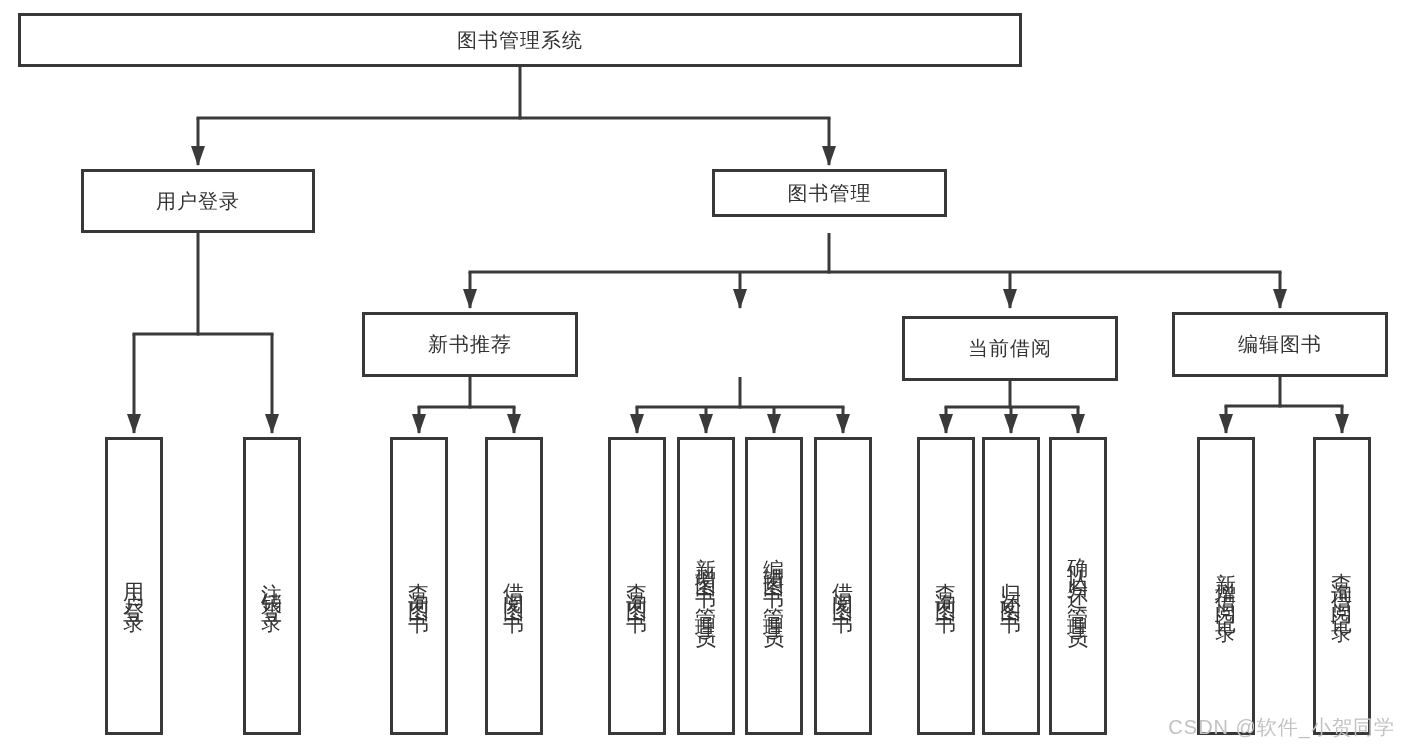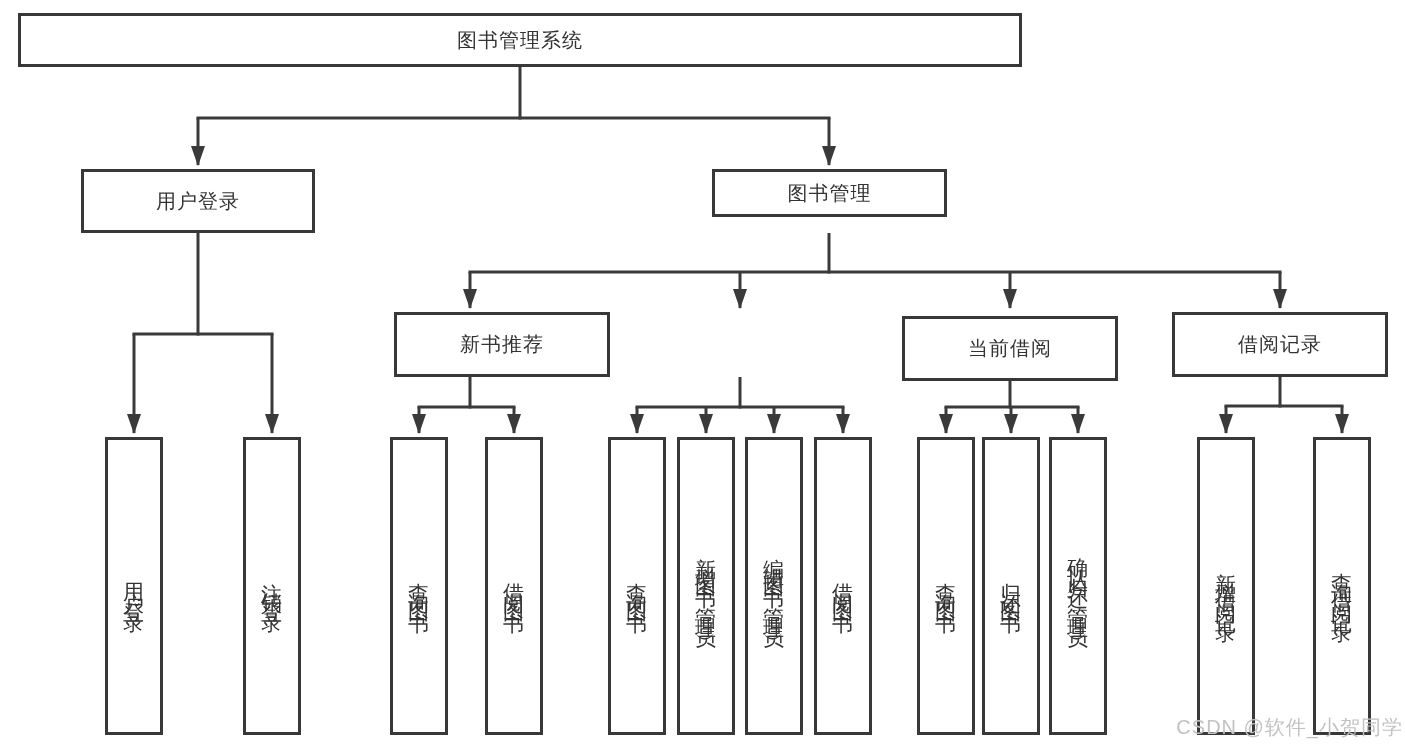--- a/index.html
+++ b/index.html
@@ -32,35 +32,35 @@
     text-orientation: mixed;
     font-size: 21px;
     letter-spacing: 10px;
     line-height: 1;
     white-space: nowrap;
   }
   
   .n-root   { left: 18px;   top: 13px;  width: 1004px; height: 54px; }
   .n-login  { left: 81px;   top: 169px; width: 234px;  height: 64px; }
   .n-mgmt   { left: 712px;  top: 169px; width: 235px;  height: 48px; }
-  .n-rec    { left: 362px;  top: 312px; width: 216px;  height: 65px; margin-left: 32px; }
+  .n-rec    { left: 362px;  top: 312px; width: 216px;  height: 65px; }
   .n-borrow { left: 632px;  top: 312px; width: 216px;  height: 65px; }
   .n-cur    { left: 902px;  top: 316px; width: 216px;  height: 65px; }
   .n-hist   { left: 1172px; top: 312px; width: 216px;  height: 65px; }
   .leaf     { top: 437px; width: 58px; height: 298px; }
   .n-a1 { left: 105px; }  .n-a2 { left: 243px; }
   .n-b1 { left: 390px; }  .n-b2 { left: 485px; }
   .n-c1 { left: 608px; }  .n-c2 { left: 677px; }
   .n-c3 { left: 745px; }  .n-c4 { left: 814px; }
   .n-d1 { left: 917px; }  .n-d2 { left: 982px; }
   .n-d3 { left: 1049px; }
   .n-e1 { left: 1197px; } .n-e2 { left: 1313px; }
   .watermark {
     position: absolute;
-    right: 2px;
+    right: 10px;
     top: 714px;
     font-size: 20px;
     color: var(--watermark, #c2c2c2);
     letter-spacing: 1px;
     white-space: nowrap;
   }
 </style>
 </head>
 <body>
 
@@ -114,21 +114,21 @@
     <path class="edge" d="M1342 406 V433" marker-end="url(#arrow)"></path>
   </svg>
 
   <div class="node h-node n-root">图书管理系统</div>
 
   <div class="node h-node n-login">用户登录</div>
   <div class="node h-node n-mgmt">图书管理</div>
 
   <div class="node h-node n-rec">新书推荐</div>
   <div class="node h-node n-cur">当前借阅</div>
-  <div class="node h-node n-hist">借阅记录</div>
+  <div class="node h-node n-hist">编辑图书</div>
 
   <div class="node v-node leaf n-a1">用户登录</div>
   <div class="node v-node leaf n-a2">注销登录</div>
 
   <div class="node v-node leaf n-b1">查询图书</div>
   <div class="node v-node leaf n-b2">借阅图书</div>
 
   <div class="node v-node leaf n-c1">查询图书</div>
   <div class="node v-node leaf n-c2">新增图书（管理员）</div>
   <div class="node v-node leaf n-c3">编辑图书（管理员）</div>

